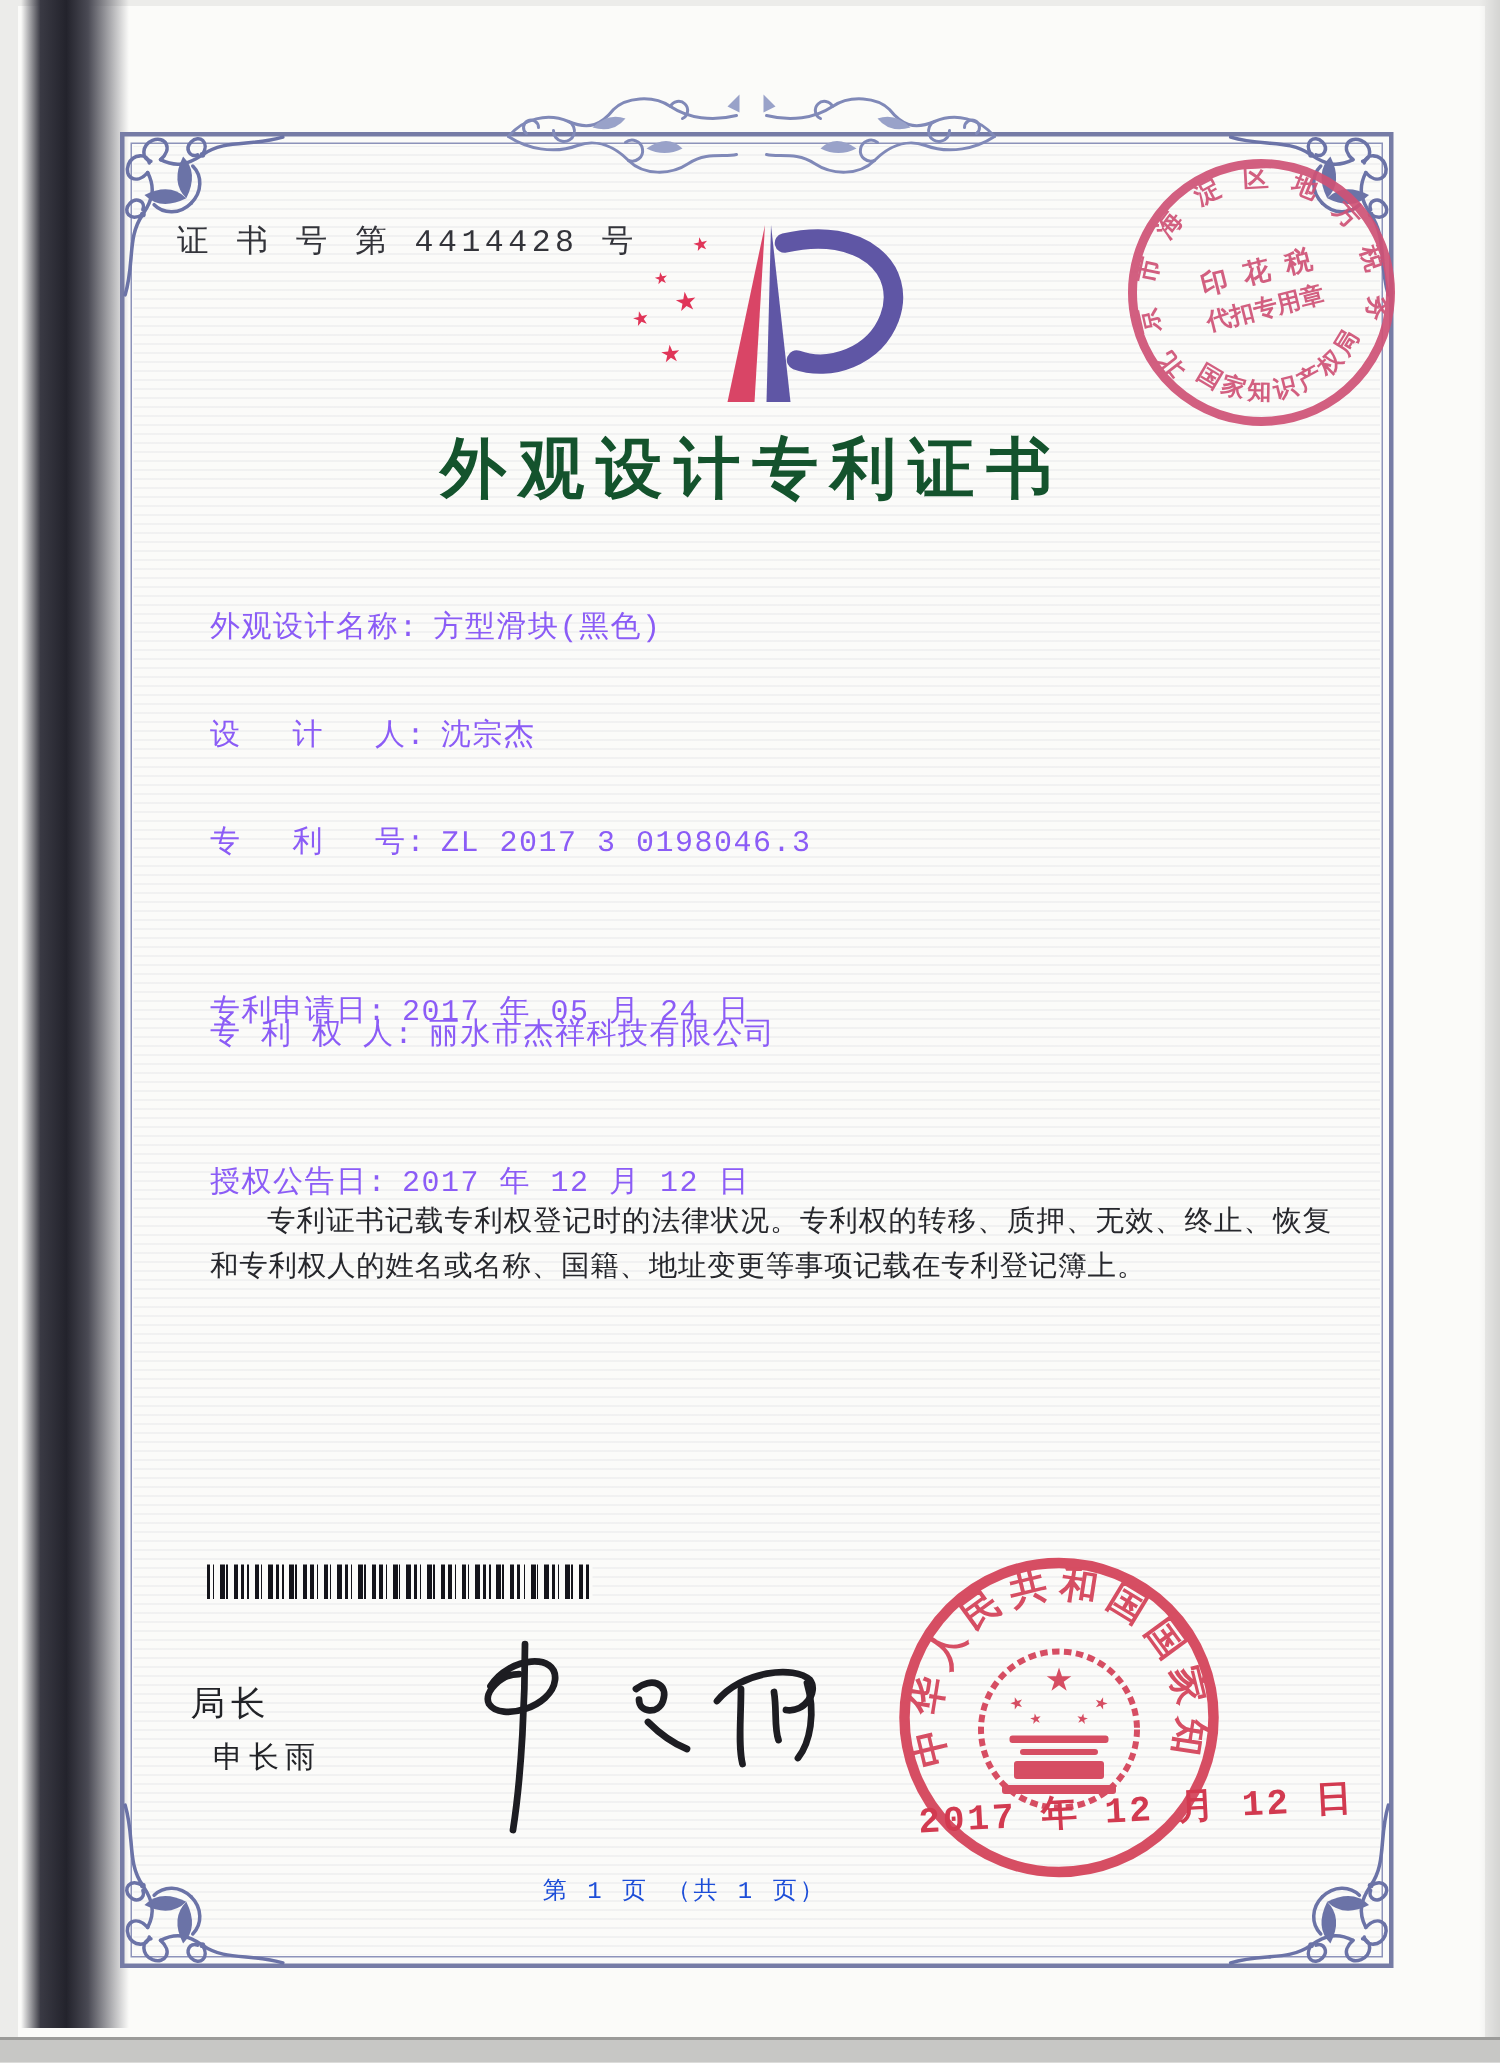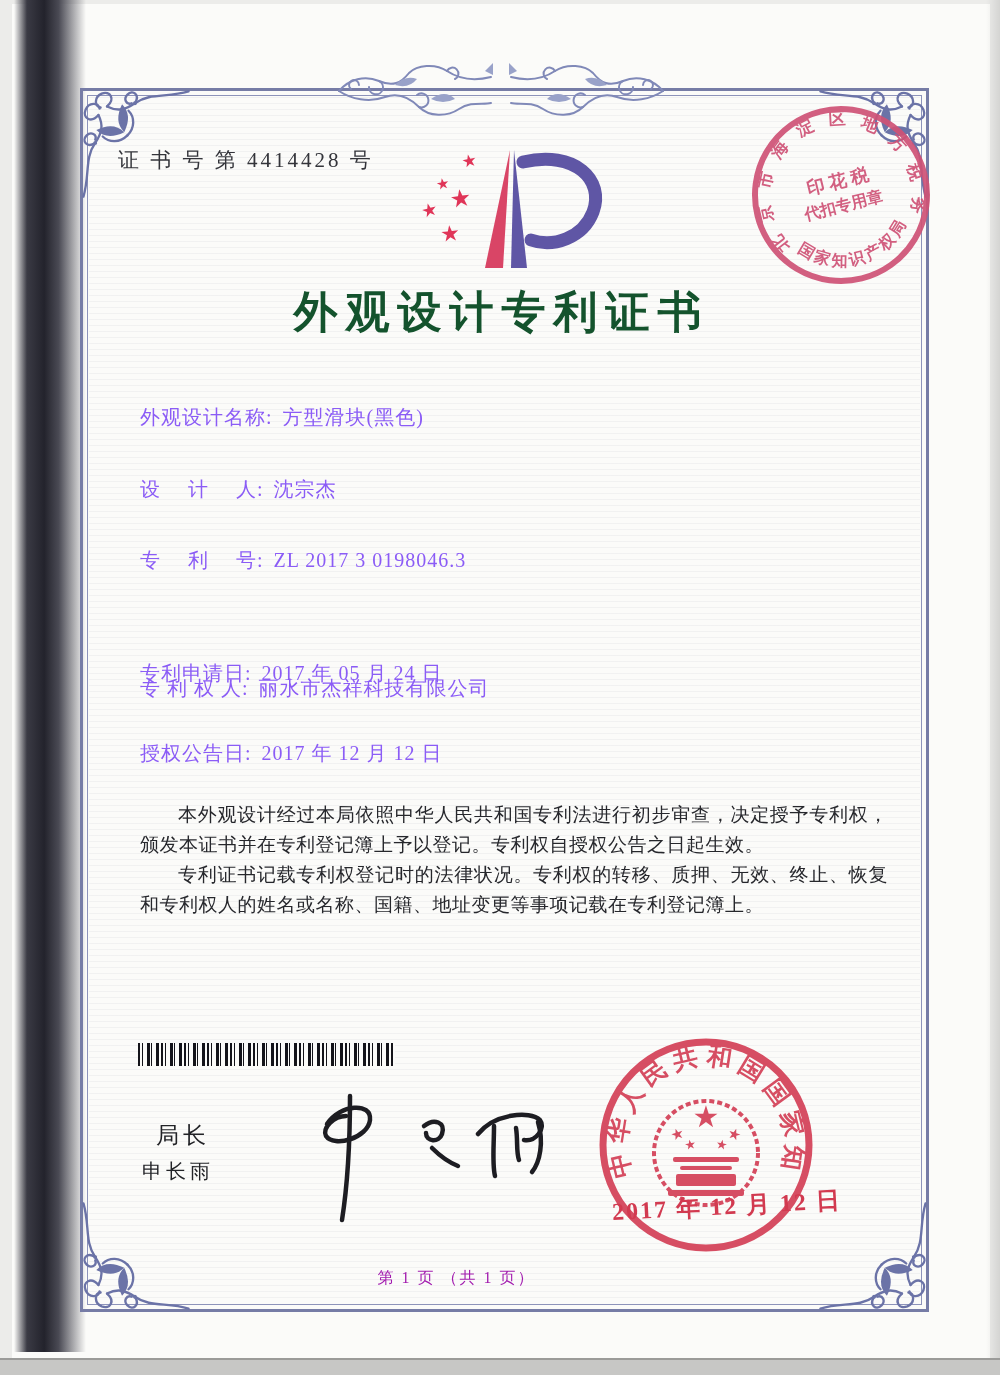--- a/index.html
+++ b/index.html
@@ -1,17 +1,17 @@
 <!DOCTYPE html>
 <html><head>
 <meta charset="utf-8">
 <style>
   html,body{margin:0;padding:0;background:#d8d8d6;}
   .photo{position:relative;width:1000px;height:1375px;background:#ececea;overflow:hidden;
-         font-family:Liberation Serif, serif;}
+         font-family:Liberation Mono, monospace;}
   
   .sheet{position:absolute;left:12px;top:4px;width:978px;height:1356px;background:#fbfbf9;}
   .spine{position:absolute;left:14px;top:0;width:72px;height:1352px;
          background:linear-gradient(90deg,rgba(250,250,248,0) 0%,#3a3a44 18%,#23232c 42%,#4a4a54 62%,rgba(250,250,248,0) 100%);}
   .bottom-edge{position:absolute;left:0;top:1358px;width:1000px;height:17px;background:#c7c7c5;border-top:2px solid #9b9b99;}
   .right-edge{position:absolute;right:0;top:0;width:14px;height:1375px;background:linear-gradient(90deg,rgba(0,0,0,0) 0%,rgba(0,0,0,.10) 100%);}
 
   
   .frame{position:absolute;left:80px;top:88px;width:843px;height:1218px;border:3px solid #767ca6;}
   .frame-inner{position:absolute;left:4px;top:4px;right:4px;bottom:4px;border:1px solid #8d93ba;}
@@ -32,28 +32,28 @@
   .title{position:absolute;left:80px;top:283px;width:843px;text-align:center;font-size:44px;font-weight:bold;color:#14532d;letter-spacing:8px;}
   .fields{position:absolute;left:140px;top:404px;width:740px;}
   .field{position:absolute;left:0;font-size:20px;color:#8b5cf6;letter-spacing:1px;white-space:nowrap;}
   .field .lab{display:inline-block;}
   .field .val{display:inline-block;margin-left:10px;}
   .paras{position:absolute;left:140px;top:800px;width:748px;font-size:19px;color:#26272c;}
   .paras p{margin:0;line-height:30px;text-indent:2em;text-align:justify;letter-spacing:.5px;}
 
   .barcode{position:absolute;left:138px;top:1043px;width:257px;height:23px;
     background:repeating-linear-gradient(90deg,#14141a 0 2px,#fbfbf9 2px 4px,#14141a 4px 5px,#fbfbf9 5px 9px,#14141a 9px 12px,#fbfbf9 12px 13px,#14141a 13px 14px,#fbfbf9 14px 18px,#14141a 18px 21px,#fbfbf9 21px 23px);}
-  .director-role{position:absolute;left:156px;top:1120px;font-size:23px;color:#222327;letter-spacing:4px;}
+  .director-role{position:absolute;left:127px;top:1120px;font-size:23px;color:#222327;letter-spacing:4px;}
   .director-name{position:absolute;left:142px;top:1158px;font-size:20px;color:#222327;letter-spacing:4px;}
   .signature{position:absolute;left:282px;top:1090px;width:290px;height:135px;}
 
   .tax-stamp{position:absolute;left:748px;top:102px;width:186px;height:186px;transform:rotate(-14deg);opacity:.92;}
   .seal{position:absolute;left:596px;top:1035px;width:220px;height:220px;opacity:.95;}
   .seal-date{position:absolute;left:612px;top:1190px;font-size:24px;color:#d23a50;letter-spacing:2px;transform:rotate(-3deg);font-weight:bold;white-space:nowrap;}
-  .footer{position:absolute;left:80px;top:1250px;width:753px;text-align:center;font-size:16px;color:#a21caf;letter-spacing:2px;margin-top:18px;}
+  .footer{position:absolute;left:80px;top:1250px;width:753px;text-align:center;font-size:16px;color:#1d4ed8;letter-spacing:2px;}
 
   .logo{position:absolute;left:415px;top:146px;width:200px;height:126px;}
 </style>
 </head>
 <body>
 
 <div class="photo">
   <div class="sheet"></div>
   <div class="spine"></div>
   <div class="right-edge"></div>
@@ -203,25 +203,24 @@
   </svg>
 
   <div class="title">外观设计专利证书</div>
 
   <div class="fields">
     <div class="field" style="top:0;"><span class="lab">外观设计名称:</span><span class="val">方型滑块(黑色)</span></div>
     <div class="field" style="top:72px;"><span class="lab">设　 计　 人:</span><span class="val">沈宗杰</span></div>
     <div class="field" style="top:143px;"><span class="lab">专　 利　 号:</span><span class="val">ZL 2017 3 0198046.3</span></div>
     <div class="field" style="top:226px;margin-top:30px;"><span class="lab">专利申请日:</span><span class="val">2017 年 05 月 24 日</span></div>
     <div class="field" style="top:271px;"><span class="lab">专 利 权 人:</span><span class="val">丽水市杰祥科技有限公司</span></div>
-    <div class="field" style="top:336px;"><span class="lab">授权公告日:</span><span class="val">2017 年 12 月 12 日</span></div>
+    <div class="field" style="top:370px;"><span class="lab">授权公告日:</span><span class="val">2017 年 12 月 12 日</span></div>
   </div>
 
   <div class="paras">
-    <p>本外观设计经过本局依照中华人民共和国专利法进行初步审查，决定授予专利权，颁发本证书并在专利登记簿上予以登记。专利权自授权公告之日起生效。</p>
     <p>专利证书记载专利权登记时的法律状况。专利权的转移、质押、无效、终止、恢复和专利权人的姓名或名称、国籍、地址变更等事项记载在专利登记簿上。</p>
   </div>
 
   <div class="barcode"></div>
 
   <div class="director-role">局长</div>
   <div class="director-name">申长雨</div>
 
   <svg class="signature" viewBox="0 0 290 135">
     <g stroke="#1d1d22" fill="none" stroke-width="4.5" stroke-linecap="round">

